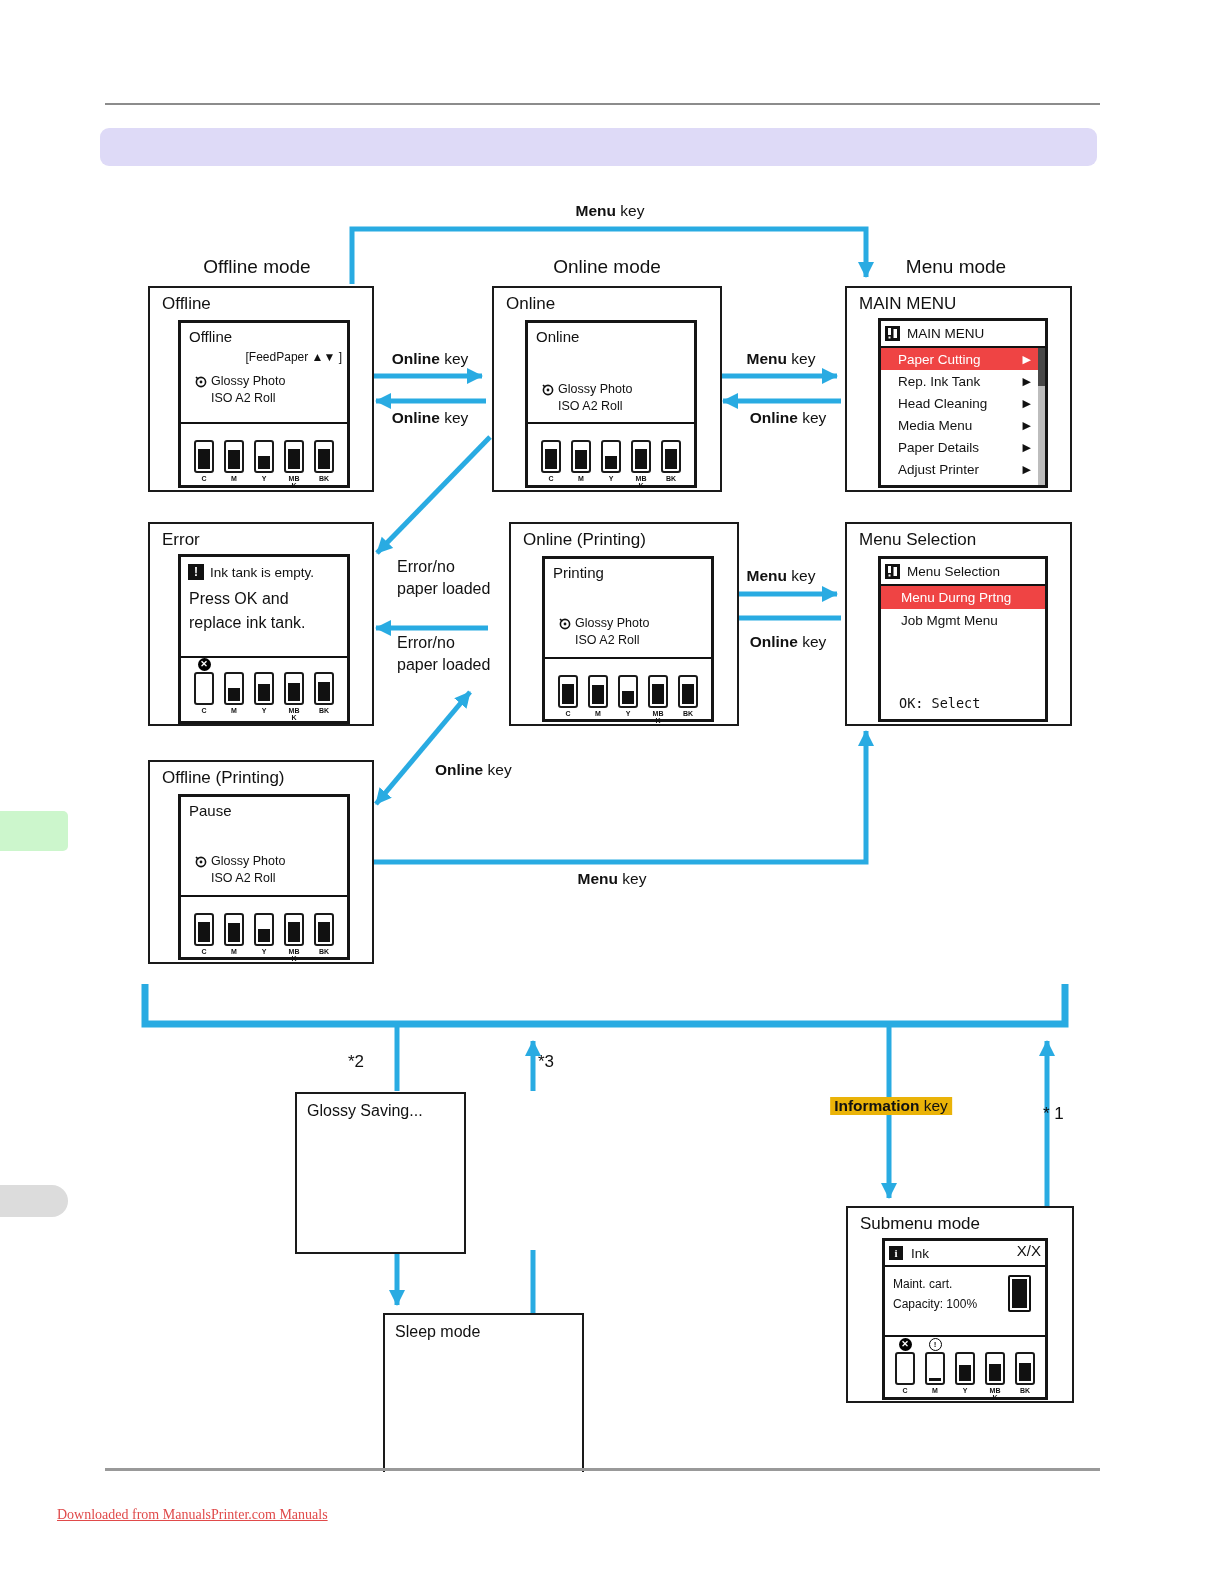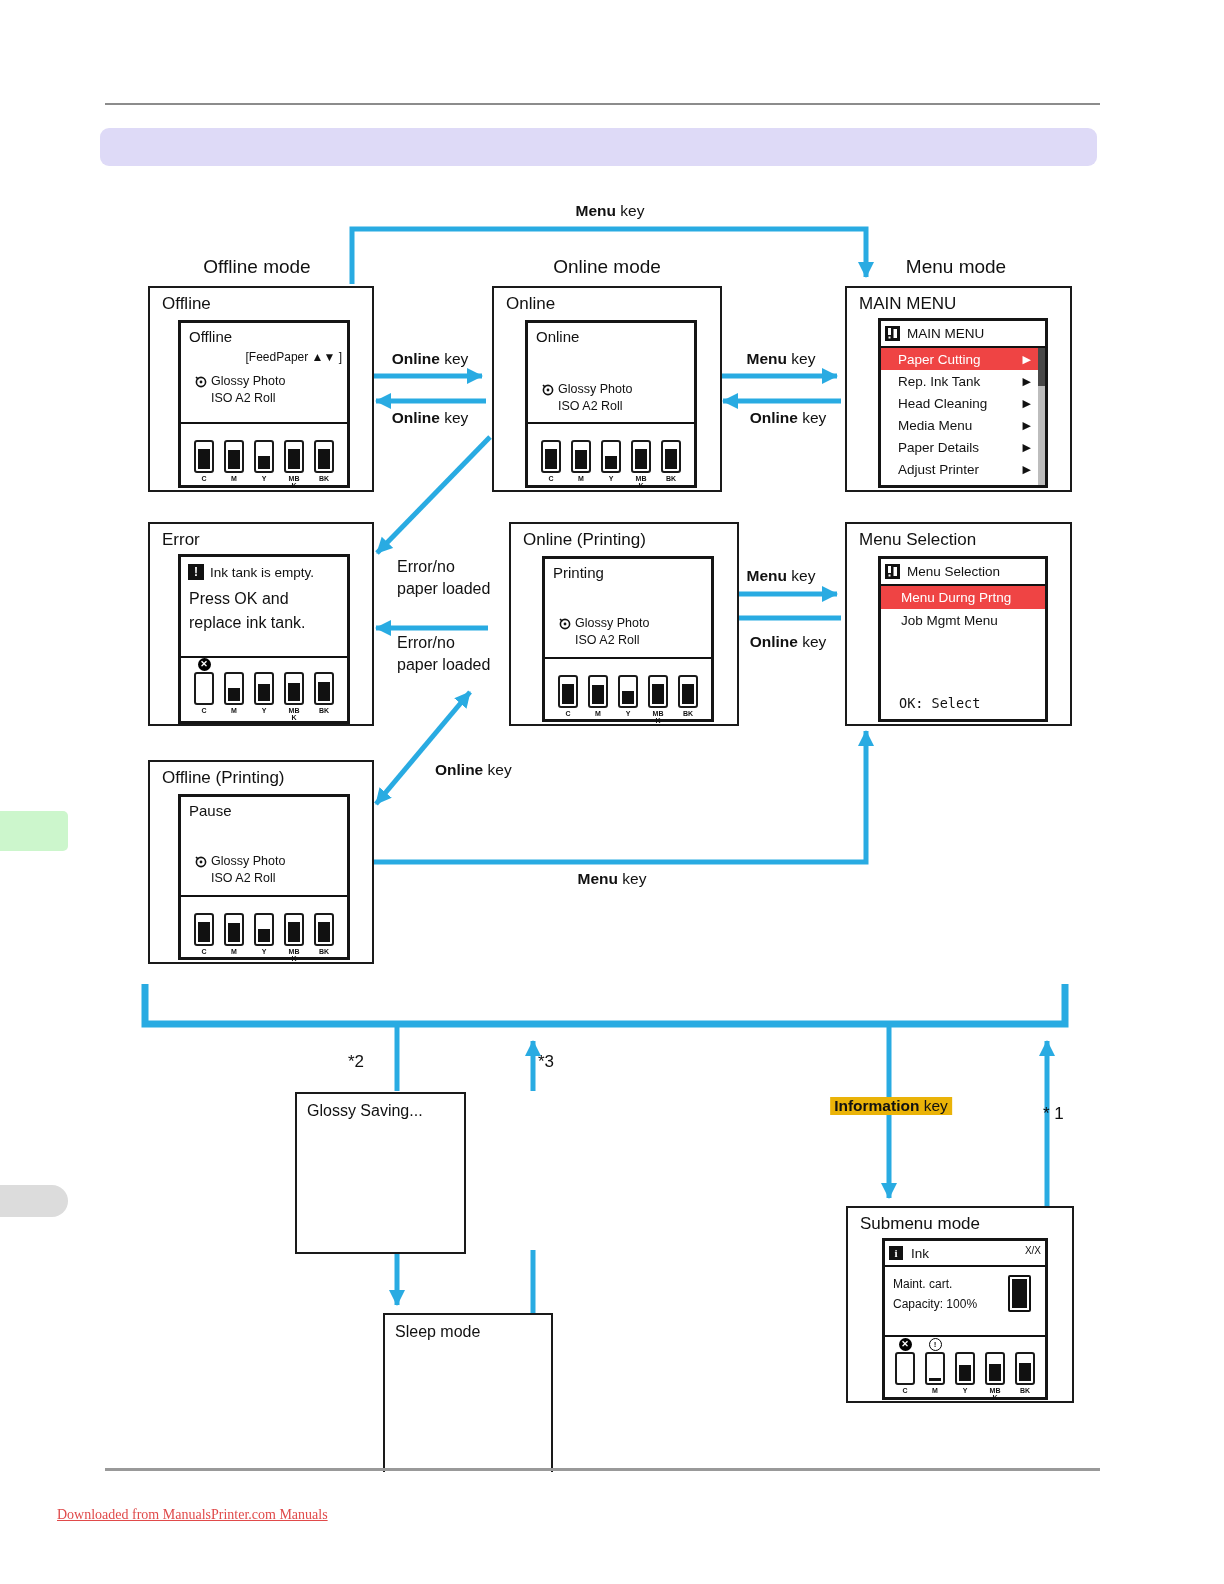--- a/index.html
+++ b/index.html
@@ -59,21 +59,21 @@
           font-weight:bold;flex:none;}
   .err-sq{width:16px;height:16px;font-size:12px;}
   .info-sq{width:14px;height:14px;font-size:11px;font-family:"Liberation Serif",serif;}
 
   
   .eline1{position:absolute;top:7px;left:7px;display:flex;align-items:center;gap:6px;font-size:13.5px;}
   .eline{position:absolute;left:8px;font-size:16px;}
 
   
   .subline{position:absolute;left:8px;font-size:12px;}
-  .pages{position:absolute;right:4px;top:0;height:18px;display:flex;align-items:center;font-size:10px;margin-left:23px;}
+  .pages{position:absolute;right:4px;top:0;height:18px;display:flex;align-items:center;font-size:15px;margin-left:23px;}
   .cart{position:absolute;right:14px;top:34px;width:19px;height:33px;border:2px solid #111;
         border-radius:2px;background:#fff;}
   .cart-fill{position:absolute;left:2px;top:2px;right:2px;bottom:2px;background:#111;}
 
   
   .klabel{position:absolute;font-size:15.5px;white-space:nowrap;z-index:3;}
   .klabel b{font-weight:bold;}
   .klabel.center{transform:translateX(-50%);}
   .klabel.onwhite{background:#eab308;padding:0 4px;}
   .twolines{position:absolute;font-size:16px;line-height:22px;z-index:3;}
@@ -485,21 +485,21 @@
           </div>
         </div>
     </div>
   </div>
 
   <div class="panel" style="left:295px;top:1092px;width:167px;height:158px;">
     <div class="ptitle-sm">Glossy Saving...</div>
   </div>
 
 
-  <div class="panel noborder-bottom" style="left:383px;top:1313px;width:166px;height:157px;">
+  <div class="panel noborder-bottom" style="left:383px;top:1313px;width:166px;height:157px;padding-left:31px;">
     <div class="ptitle-sm">Sleep mode</div>
   </div>
 
   <div class="panel" style="left:846px;top:1206px;width:224px;height:193px;">
     <div class="ptitle">Submenu mode</div>
     <div class="lcd" style="left:34px;top:30px;width:160px;height:156px;">
       <div class="mhead" style="height:24px;gap:8px;">
         <span class="sqicon info-sq">i</span>
         <span>Ink</span>
       </div>

